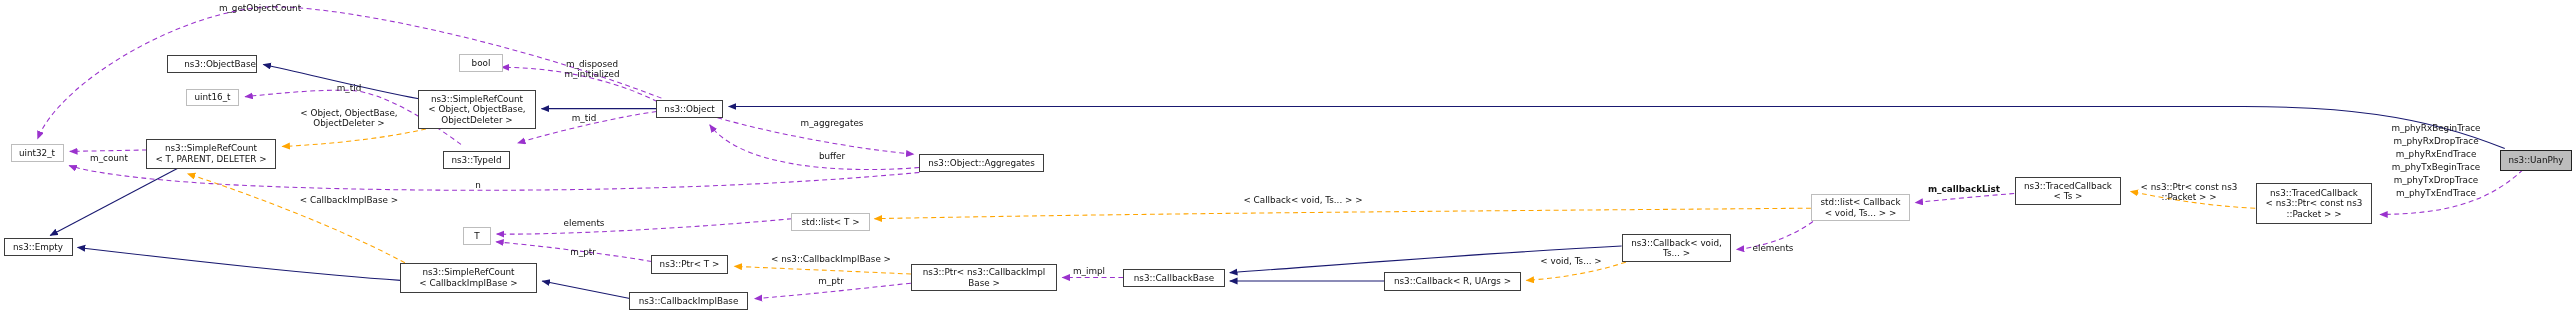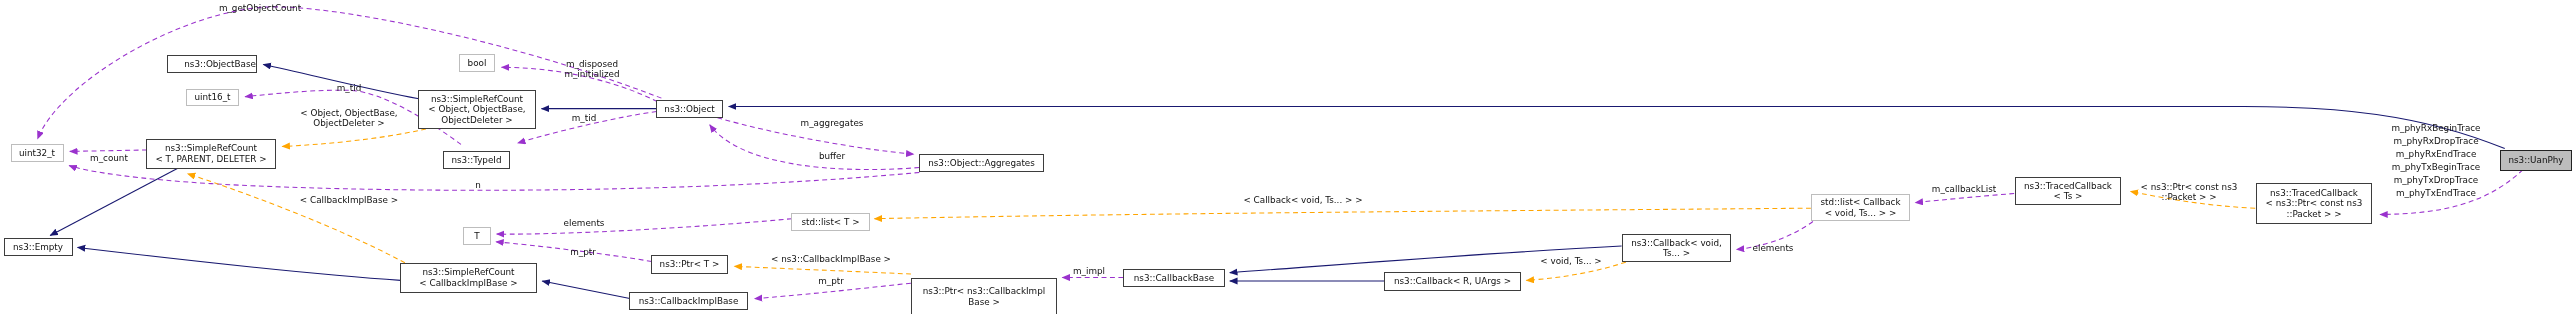--- a/index.html
+++ b/index.html
@@ -124,21 +124,21 @@
       </div>
       <div class="elabel" style="left: 1303px; top: 196px;">
         <div>&lt; Callback&lt; void, Ts... &gt; &gt;</div>
       </div>
       <div class="elabel" style="left: 1571px; top: 257px;">
         <div>&lt; void, Ts... &gt;</div>
       </div>
       <div class="elabel" style="left: 1773px; top: 244px;">
         <div>elements</div>
       </div>
-      <div class="elabel" style="left: 1964px; top: 185px;">
+      <div class="elabel" style="left: 1964px; top: 185px; font-weight: bold;">
         <div>m_callbackList</div>
       </div>
       <div class="elabel" style="left: 2189px; top: 183px;">
         <div>&lt; ns3::Ptr&lt; const ns3</div>
         <div>::Packet &gt; &gt;</div>
       </div>
       <div class="elabel wide" style="left: 2436px; top: 122px;">
         <div>m_phyRxBeginTrace</div>
         <div>m_phyRxDropTrace</div>
         <div>m_phyRxEndTrace</div>
@@ -157,21 +157,21 @@
       <div class="node class" style="left: 146px; top: 139px; width: 130px; height: 29.5px;">
         <div>ns3::SimpleRefCount</div>
         <div>&lt; T, PARENT, DELETER &gt;</div>
       </div>
       <div class="node primitive" style="left: 186px; top: 89px; width: 53px; height: 17px;">
         <div>uint16_t</div>
       </div>
       <div class="node class" style="left: 167px; top: 55px; width: 90px; height: 18px; align-items: flex-end;">
         <div>ns3::ObjectBase</div>
       </div>
-      <div class="node primitive" style="left: 459px; top: 54px; width: 36px; height: 18px;">
+      <div class="node primitive" style="left: 459px; top: 54px; width: 44px; height: 18px;">
         <div>bool</div>
       </div>
       <div class="node class" style="left: 418px; top: 90px; width: 118px; height: 39px;">
         <div>ns3::SimpleRefCount</div>
         <div>&lt; Object, ObjectBase,</div>
         <div>ObjectDeleter &gt;</div>
       </div>
       <div class="node class" style="left: 443px; top: 151px; width: 67px; height: 18px;">
         <div>ns3::TypeId</div>
       </div>
@@ -190,21 +190,21 @@
       </div>
       <div class="node class" style="left: 919px; top: 154px; width: 125px; height: 18px;">
         <div>ns3::Object::Aggregates</div>
       </div>
       <div class="node class" style="left: 651px; top: 255px; width: 77px; height: 19px;">
         <div>ns3::Ptr&lt; T &gt;</div>
       </div>
       <div class="node class" style="left: 629px; top: 292px; width: 119px; height: 18px;">
         <div>ns3::CallbackImplBase</div>
       </div>
-      <div class="node class" style="left: 911px; top: 264px; width: 146px; height: 37px; margin-top: 14px;">
+      <div class="node class" style="left: 911px; top: 264px; width: 146px; height: 27px;">
         <div>ns3::Ptr&lt; ns3::CallbackImpl</div>
         <div>Base &gt;</div>
       </div>
       <div class="node class" style="left: 1123px; top: 269px; width: 102px; height: 18px;">
         <div>ns3::CallbackBase</div>
       </div>
       <div class="node class" style="left: 1622px; top: 234px; width: 109px; height: 28px;">
         <div>ns3::Callback&lt; void,</div>
         <div>Ts... &gt;</div>
       </div>

